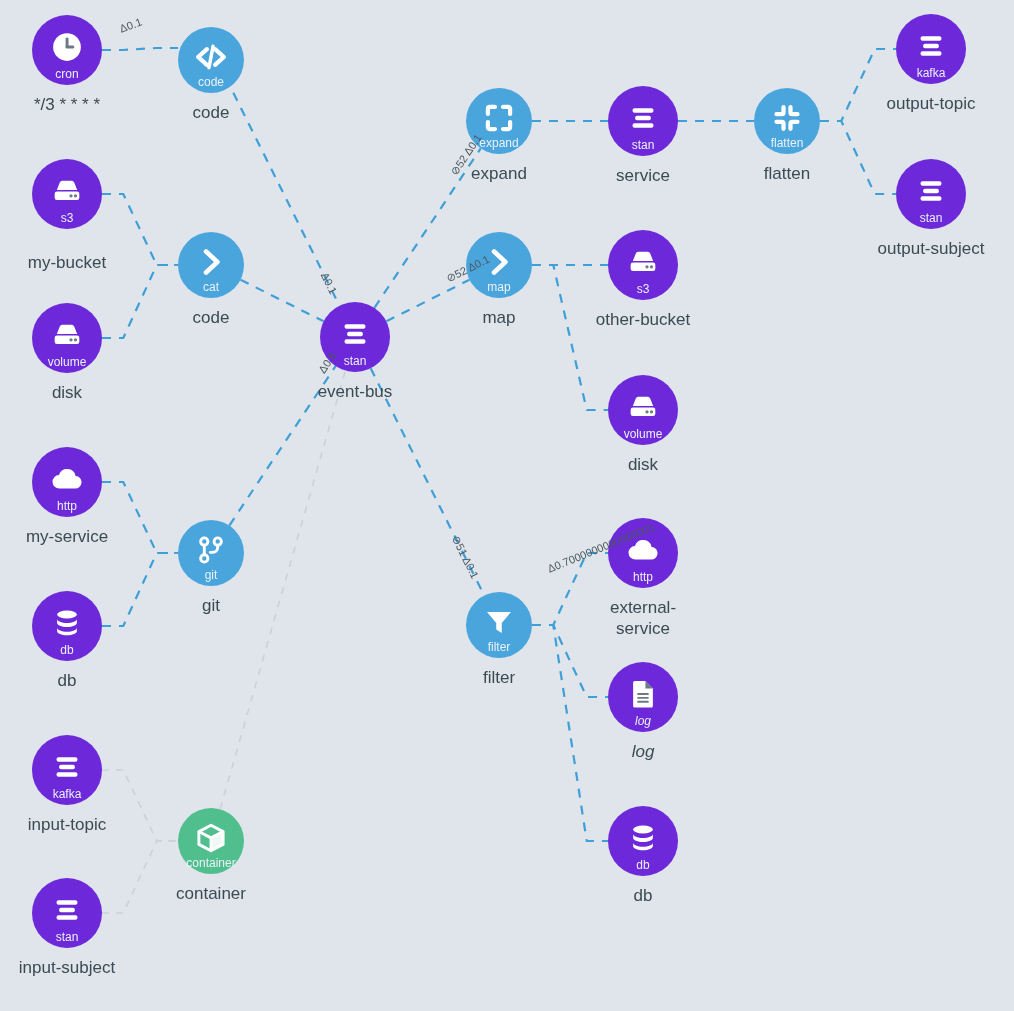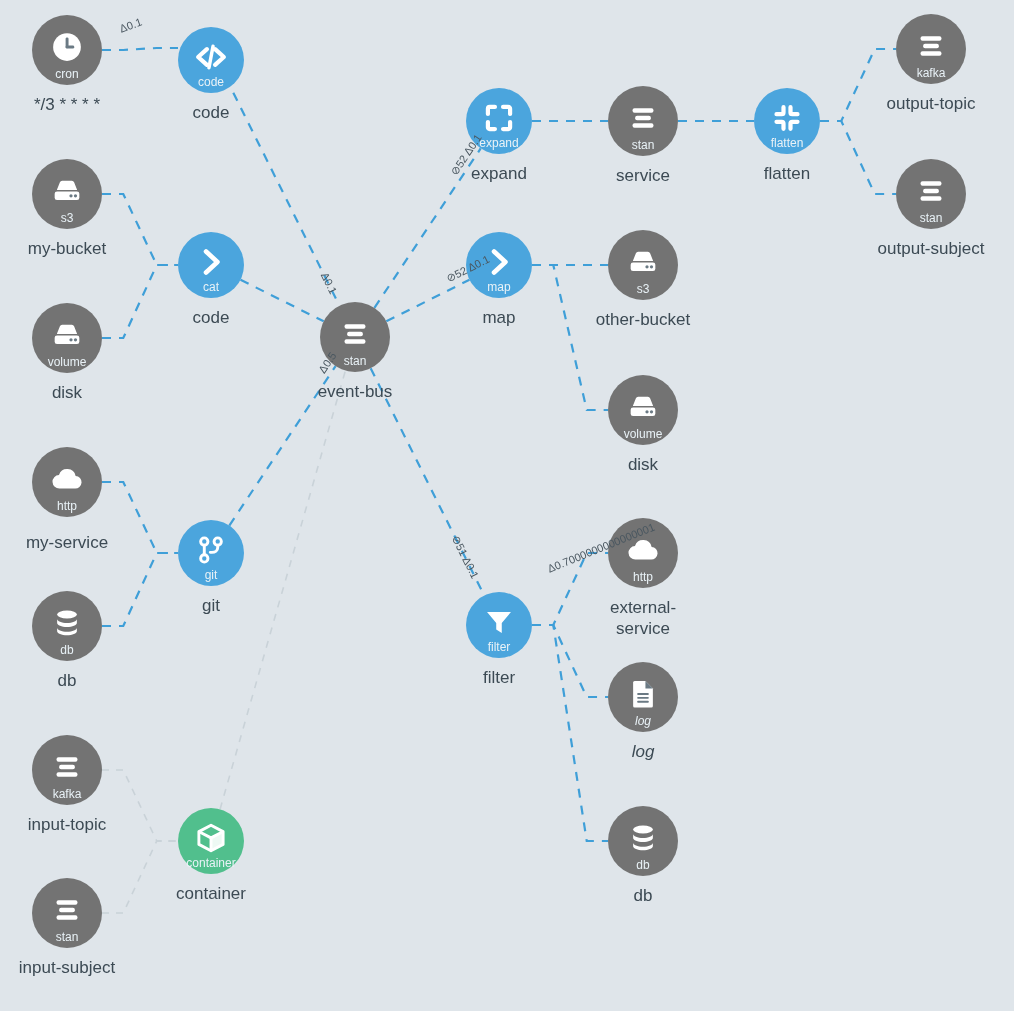--- a/index.html
+++ b/index.html
@@ -12,21 +12,21 @@
   #canvas{position:relative;width:1014px;height:1011px;}
   #edge-layer{position:absolute;left:0;top:0;width:1014px;height:1011px;}
 
   .node{position:absolute;transform:translate(-50%,-50%);}
   .bubble{
     position:relative;
     border-radius:50%;
     display:flex;align-items:center;justify-content:center;
     box-sizing:border-box;
   }
-  .bubble.src{background:#737373;}
+  .bubble.src{background:#6d28d9;}
   .bubble.proc{background:#4ba5dd;}
   .bubble.cont{background:#51bf8d;}
 
   .glyph{position:absolute;left:50%;top:46%;transform:translate(-50%,-50%);
          display:flex;align-items:center;justify-content:center;}
   .glyph svg{display:block;}
 
   .inner-label{
     position:absolute;left:50%;bottom:5px;transform:translateX(-50%);
     color:#e9f2f7;font-size:12px;line-height:12px;white-space:nowrap;
@@ -108,21 +108,21 @@
           <div class="glyph">
             <svg width="37" height="37" viewBox="0 0 24 24" fill="none">
               <path d="M5.4 11.4 7.4 6.3a1.6 1.6 0 0 1 1.5-1h6.2a1.6 1.6 0 0 1 1.5 1l2 5.1z" fill="#ffffff"></path>
                  <rect x="4" y="12.3" width="16" height="5.6" rx="1.5" fill="#ffffff"></rect>
                  <circle cx="14.6" cy="15.1" r="1.05" fill="#6b7a84"></circle>
                  <circle cx="17.5" cy="15.1" r="1.05" fill="#6b7a84"></circle>
             </svg>
           </div>
           <div class="inner-label">s3</div>
         </div>
-        <div class="caption" style="top: 79px;">my-bucket</div>
+        <div class="caption" style="top: 93px;">my-bucket</div>
       </div>
       <div class="node" style="left: 67px; top: 338px; width: 70px; height: 70px;">
         <div class="bubble src" style="width: 70px; height: 70px;">
           <div class="glyph">
             <svg width="37" height="37" viewBox="0 0 24 24" fill="none">
               <path d="M5.4 11.4 7.4 6.3a1.6 1.6 0 0 1 1.5-1h6.2a1.6 1.6 0 0 1 1.5 1l2 5.1z" fill="#ffffff"></path>
                  <rect x="4" y="12.3" width="16" height="5.6" rx="1.5" fill="#ffffff"></rect>
                  <circle cx="14.6" cy="15.1" r="1.05" fill="#6b7a84"></circle>
                  <circle cx="17.5" cy="15.1" r="1.05" fill="#6b7a84"></circle>
             </svg>
@@ -263,21 +263,21 @@
       </div>
       <div class="node" style="left: 67px; top: 482px; width: 70px; height: 70px;">
         <div class="bubble src" style="width: 70px; height: 70px;">
           <div class="glyph">
             <svg width="37" height="37" viewBox="0 0 24 24" fill="none">
               <path d="M7.2 18.2h9.9a4.1 4.1 0 0 0 .5-8.2 5.6 5.6 0 0 0-10.8-.6A4.4 4.4 0 0 0 7.2 18.2z" fill="#ffffff"></path>
             </svg>
           </div>
           <div class="inner-label">http</div>
         </div>
-        <div class="caption" style="top: 79px; margin-top: 6px;">my-service</div>
+        <div class="caption" style="top: 79px;">my-service</div>
       </div>
       <div class="node" style="left: 211px; top: 553px; width: 66px; height: 66px;">
         <div class="bubble proc" style="width: 66px; height: 66px;">
           <div class="glyph">
             <svg width="35" height="35" viewBox="0 0 24 24" fill="none">
               <circle cx="7.4" cy="6.2" r="2.5" stroke="#ffffff" stroke-width="2"></circle>
                  <circle cx="16.6" cy="6.2" r="2.5" stroke="#ffffff" stroke-width="2"></circle>
                  <circle cx="7.4" cy="17.8" r="2.5" stroke="#ffffff" stroke-width="2"></circle>
                  <path d="M7.4 8.7v6.6" stroke="#ffffff" stroke-width="2" stroke-linecap="round"></path>
                  <path d="M16.6 8.7v1.5c0 2.2-1.8 3.4-4 3.4h-1.1" stroke="#ffffff" stroke-width="2" stroke-linecap="round" stroke-linejoin="round"></path>

